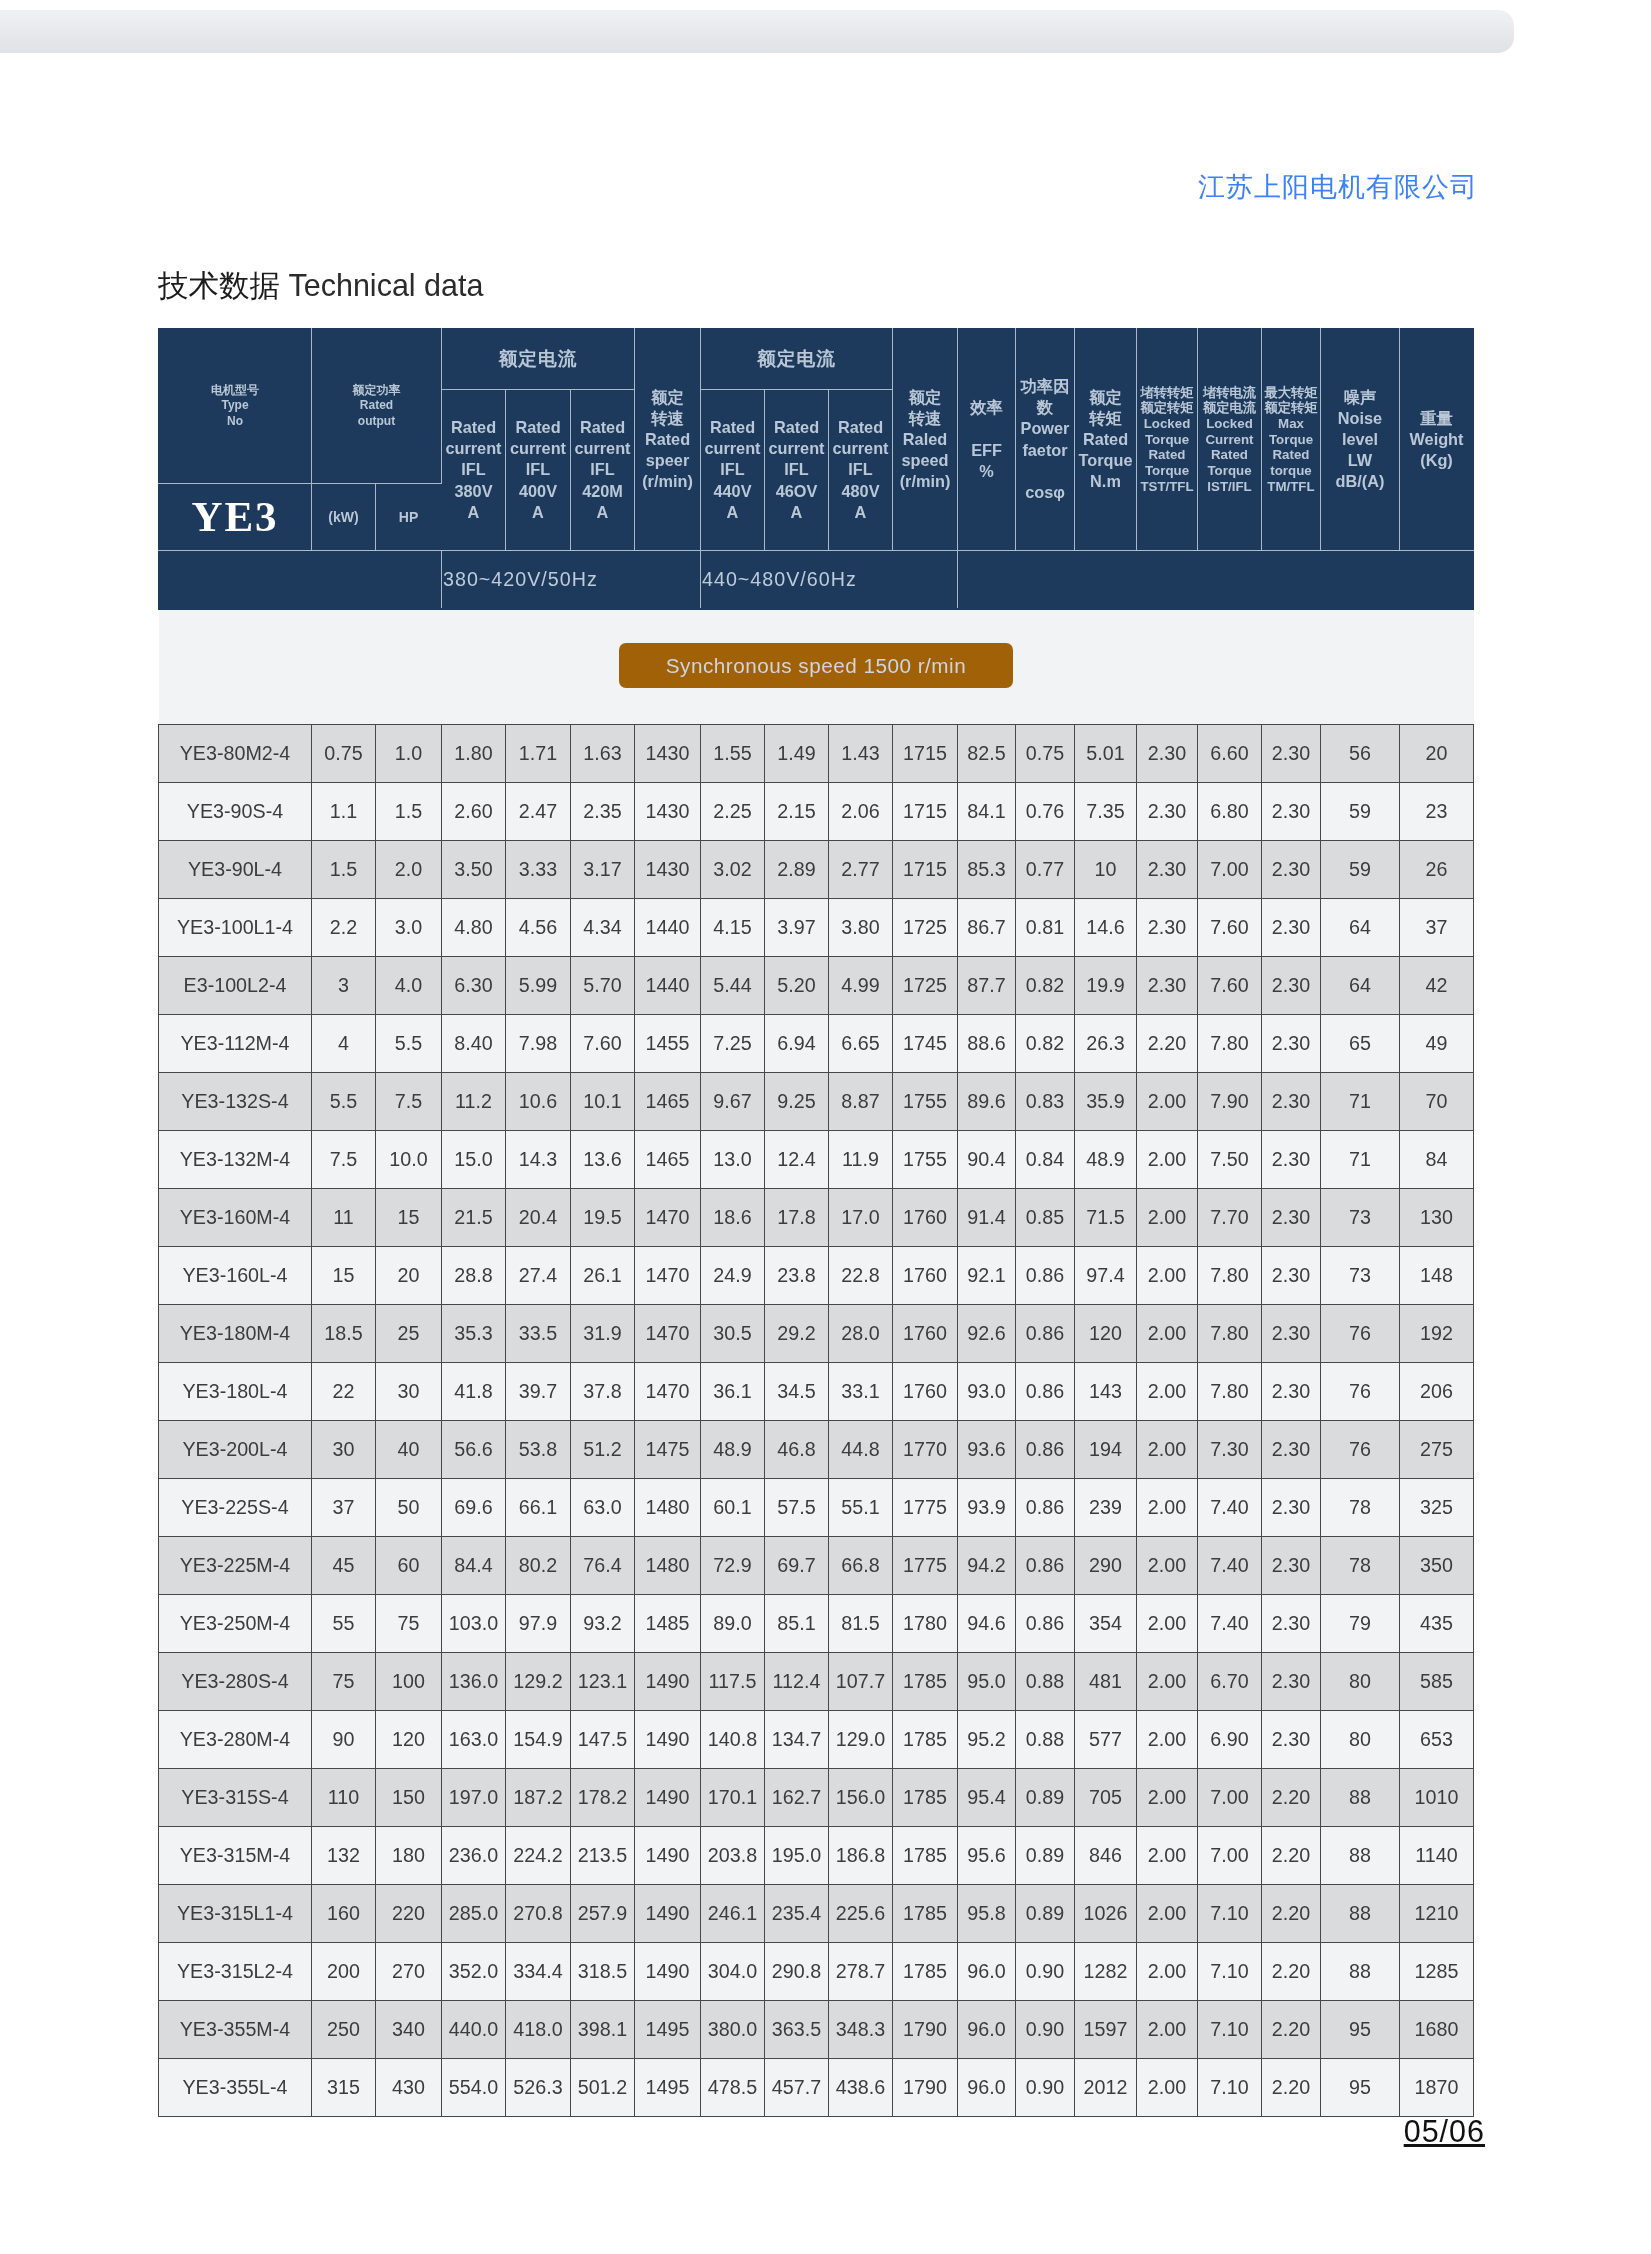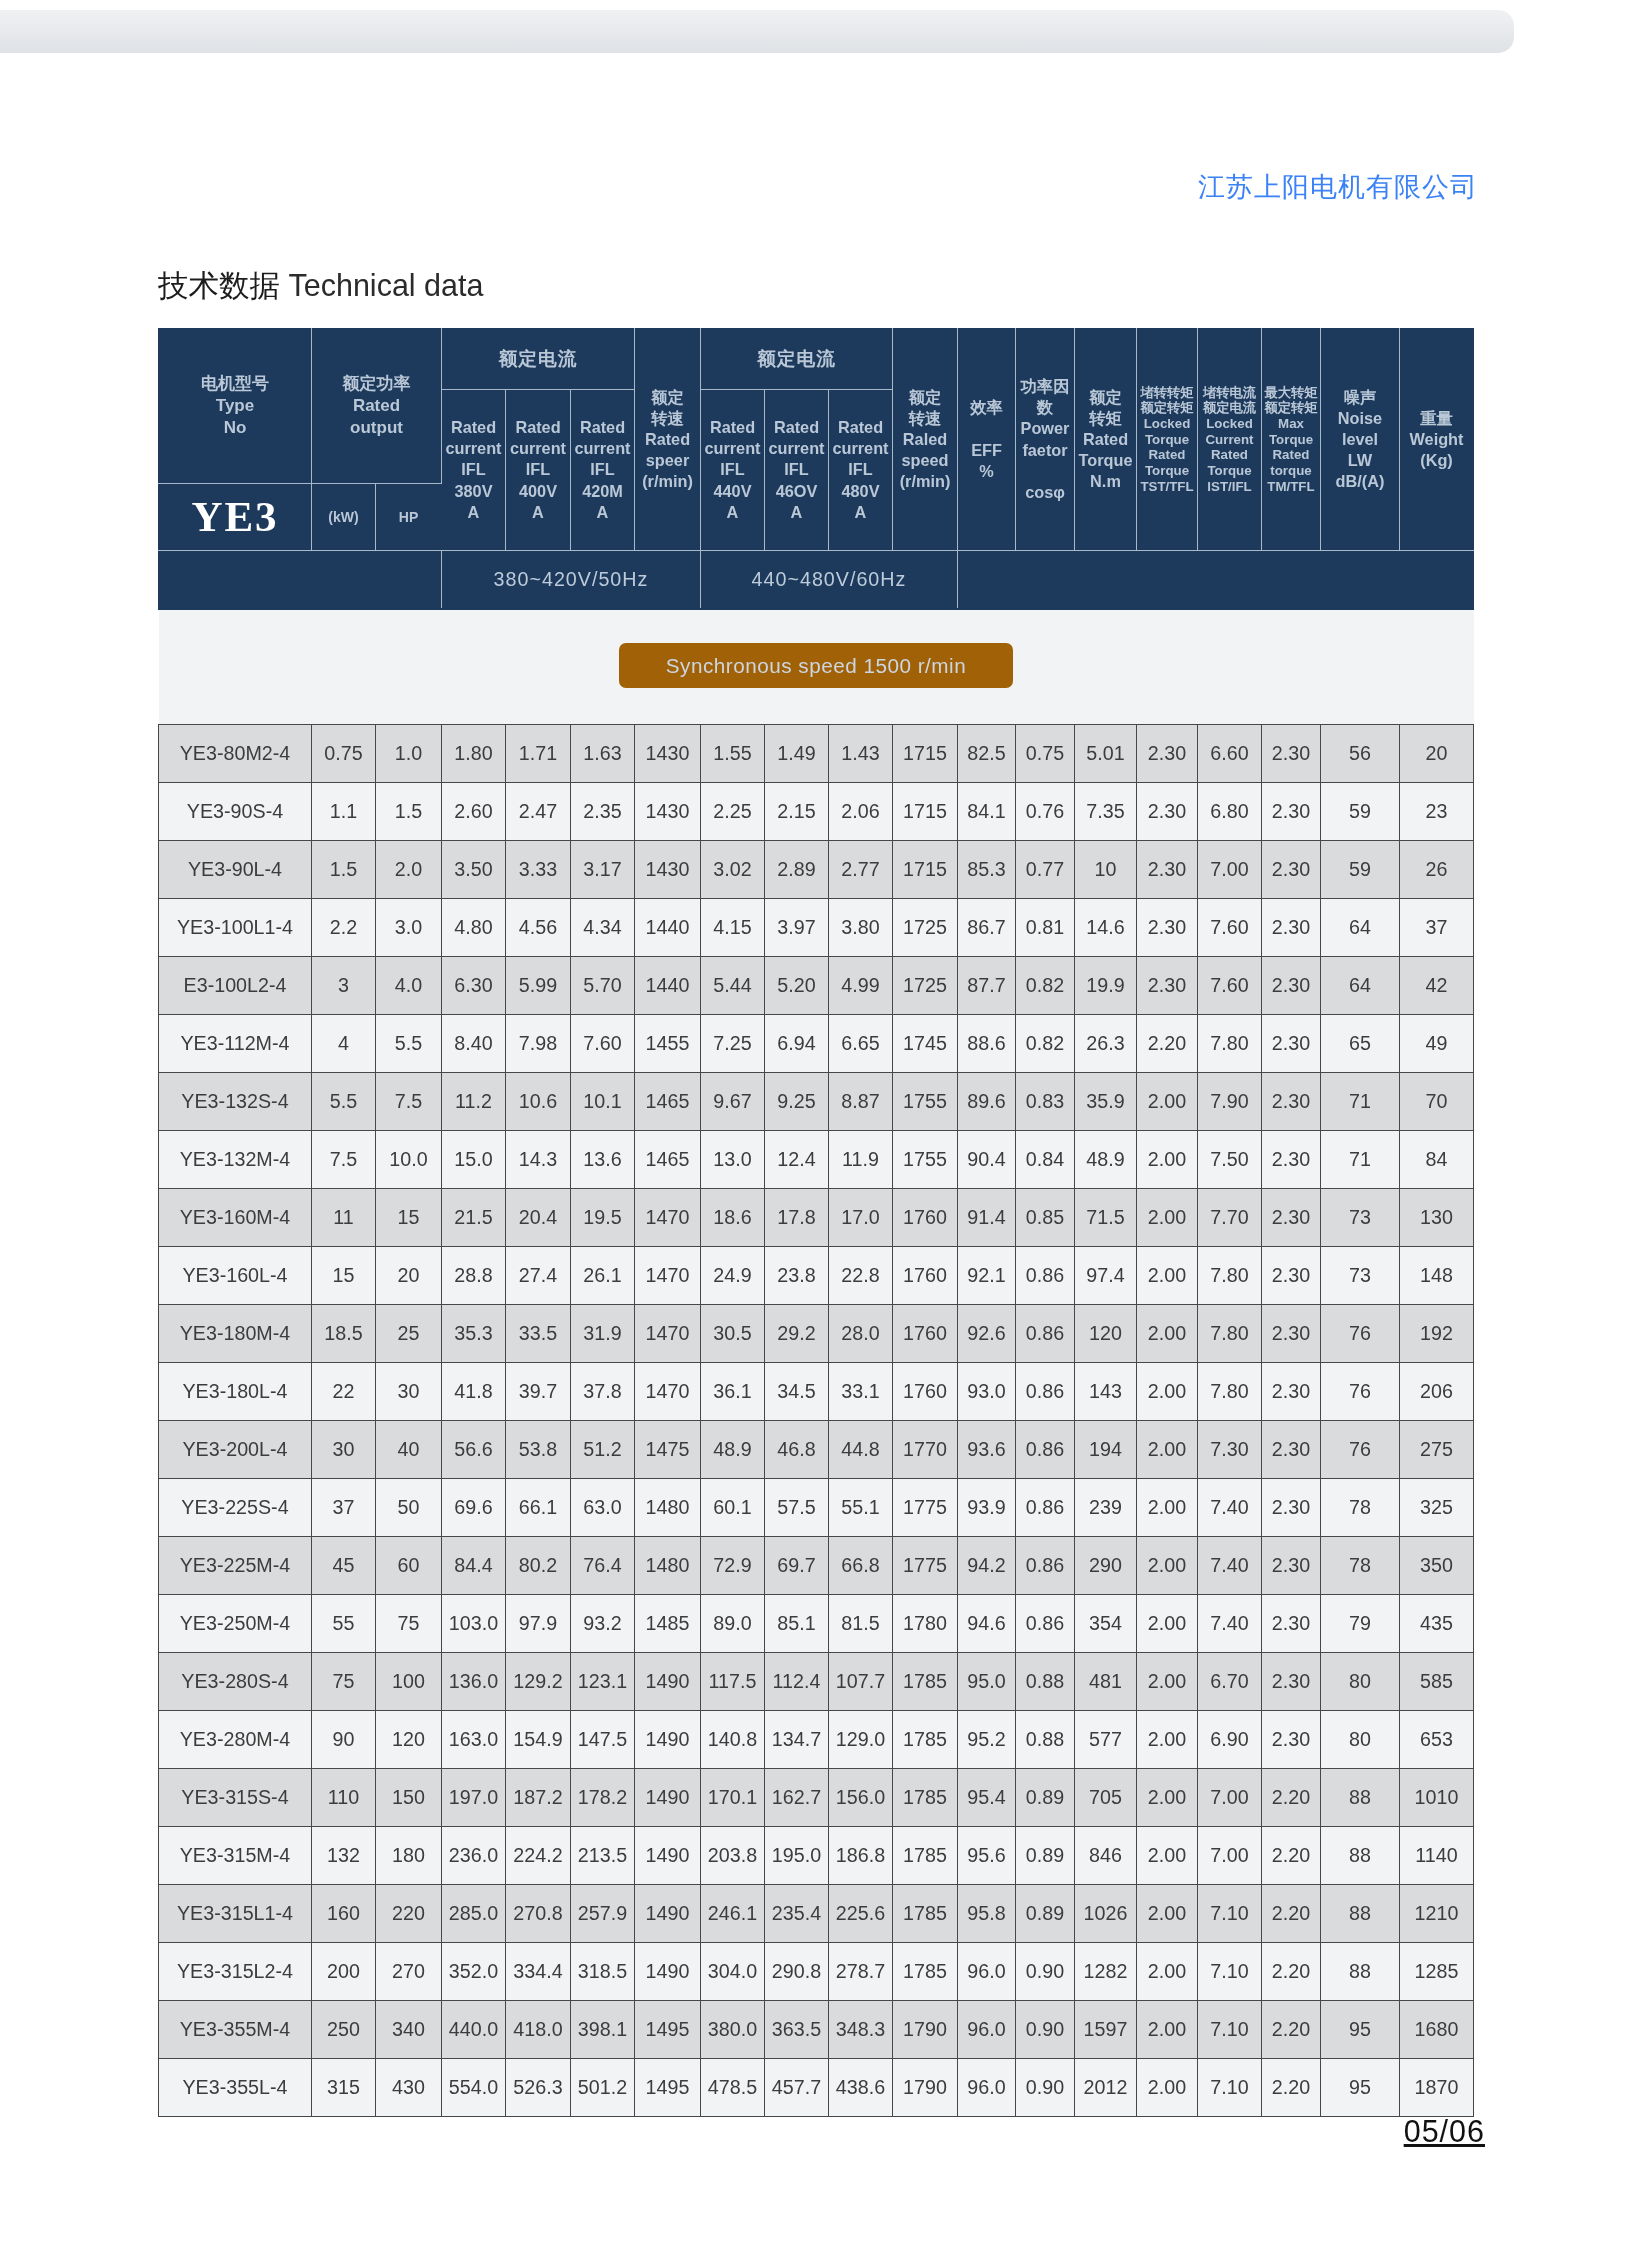--- a/index.html
+++ b/index.html
@@ -28,26 +28,26 @@
   
   thead th{
     background:#1d3a5c;color:#b9c7d6;font-weight:bold;
     font-size:16.3px;line-height:1.3;text-align:center;vertical-align:middle;
     white-space:pre-line;border:1.5px solid #a9b9c9;padding:2px 1px;
   }
   thead tr.hr1{height:61px;}
   thead tr.hr2{height:94px;}
   thead tr.hr3{height:67px;}
   thead .th-group{font-size:18.7px;letter-spacing:1px;}
-  thead .th-main{font-size:17px;}
+  thead .th-main{font-size:12px;}
   thead .th-small{font-size:13.3px;line-height:1.18;padding:0;}
   thead .th-ye3{font-size:43px;font-weight:bold;color:#ffffff;letter-spacing:2px;font-family:Liberation Serif, serif;}
   thead .th-kw{font-size:14px;}
   thead tr.band-row td{
-    height:55px;background:#1d3a5c;color:#bdcbda;font-size:19.7px;text-align:center;
+    height:55px;background:#1d3a5c;color:#bdcbda;font-size:19.7px;text-align:left;
     border:1.5px solid #a9b9c9;border-bottom:2px solid #1d3a5c;letter-spacing:1px;
   }
   thead tr.band-row td.band-empty{border-left-color:#1d3a5c;}
   
   thead tr.hr1 th{border-top-color:#1d3a5c;}
   thead th:first-child, thead tr.band-row td:first-child{border-left-color:#1d3a5c;}
   thead th:last-child, thead tr.band-row td:last-child{border-right-color:#1d3a5c;}
   
   tr.banner-row td{
     border:none;background:#f2f3f5;padding:26.6px 0 30.5px 0;text-align:center;

